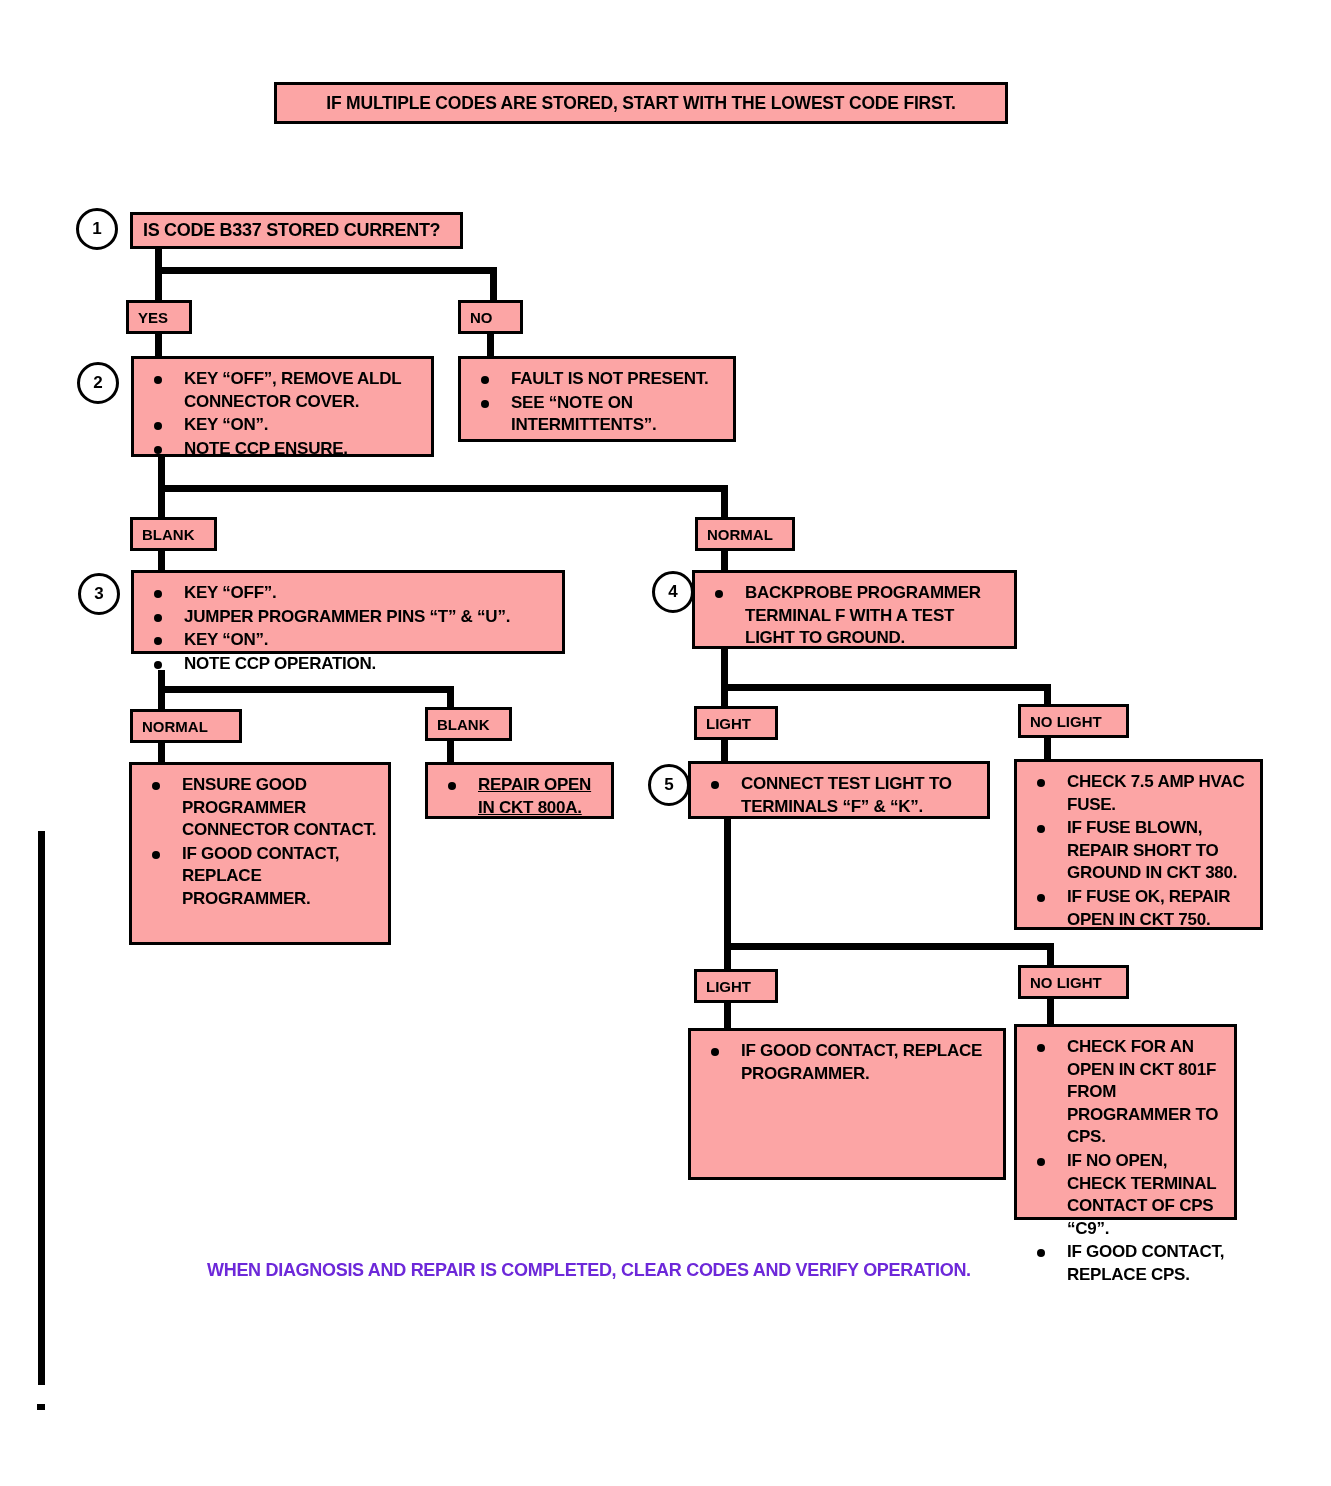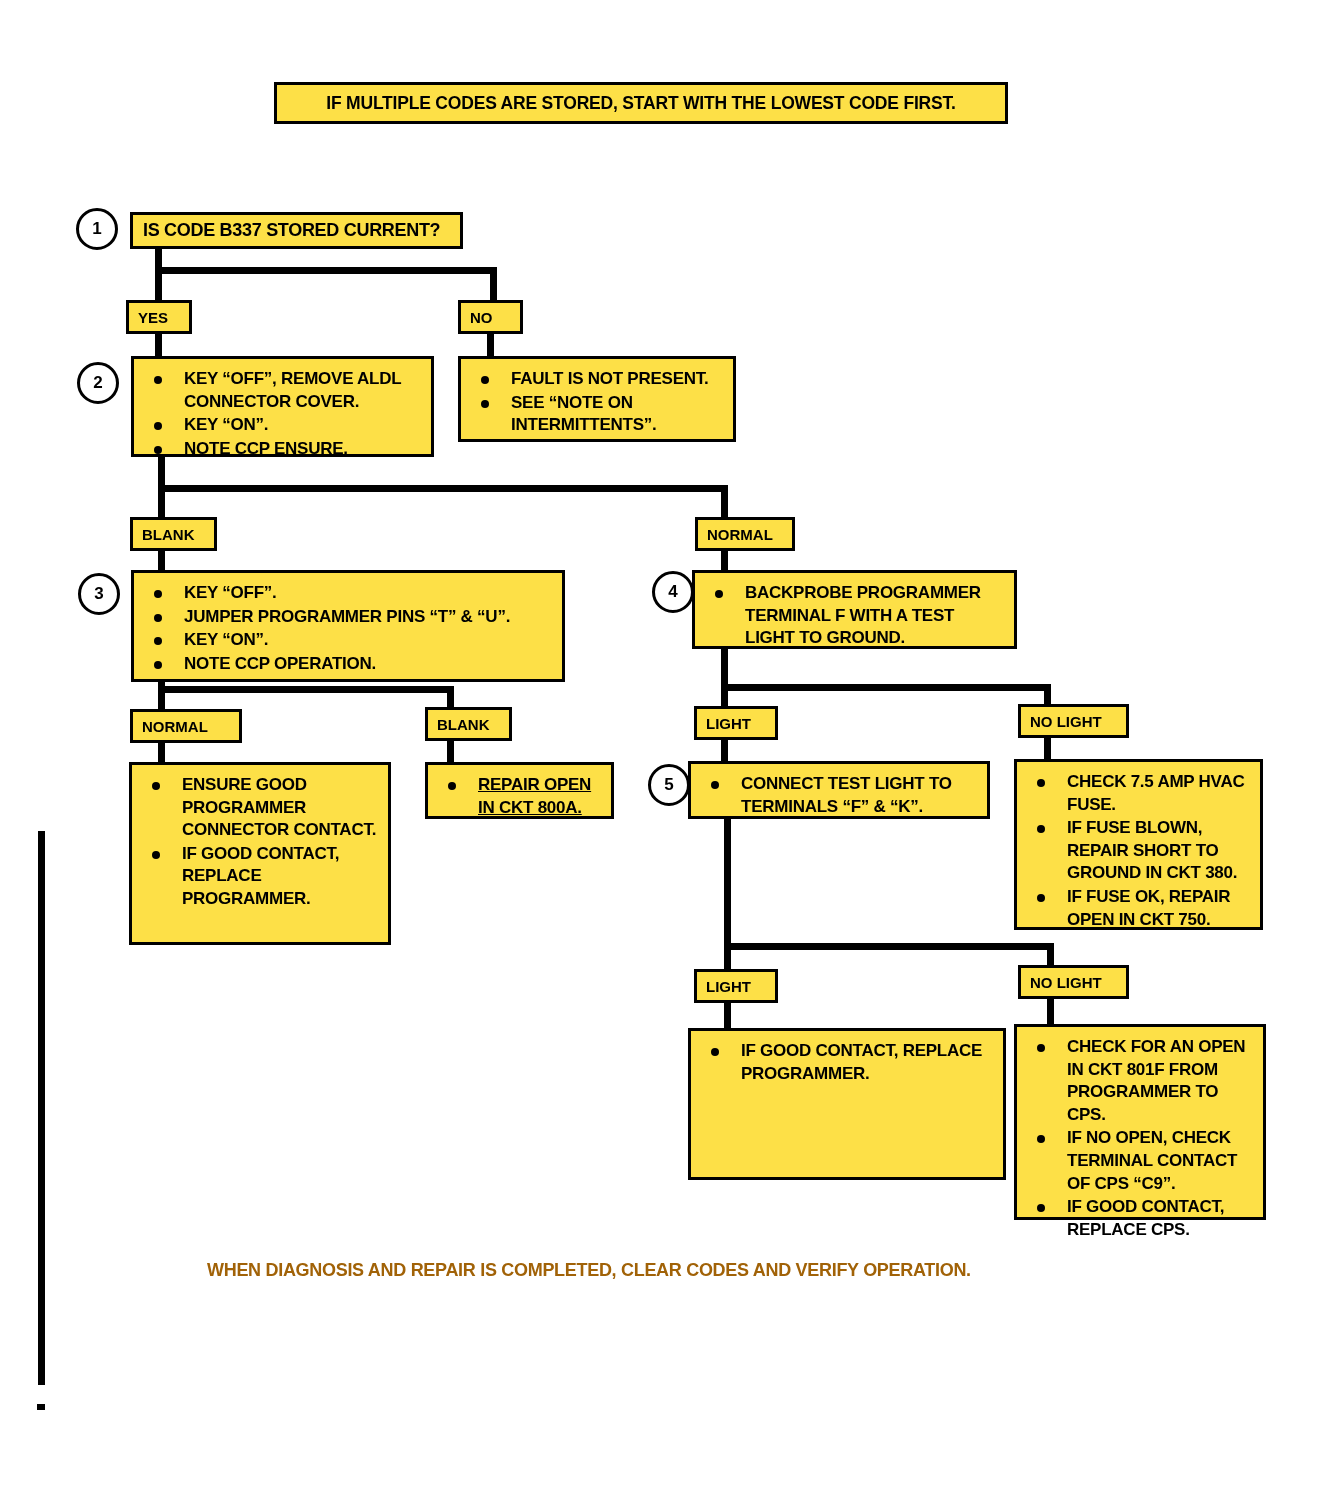--- a/index.html
+++ b/index.html
@@ -12,21 +12,21 @@
     width: 1331px;
     height: 1486px;
     background: #ffffff;
     font-family: "Liberation Sans", sans-serif;
     overflow: hidden;
   }
   .box {
     position: absolute;
     box-sizing: border-box;
     border: 3px solid #000;
-    background: #fde047;
+    background: #fca5a5;
     color: #000;
     font-weight: bold;
     letter-spacing: -0.2px;
     z-index: 5;
   }
   .hdr-box {
     font-size: 17.5px;
     display: flex;
     align-items: center;
     justify-content: center;
@@ -89,21 +89,21 @@
   .ln {
     position: absolute;
     background: #000;
     z-index: 1;
   }
   .footer-text {
     position: absolute;
     font-weight: bold;
     font-size: 18px;
     letter-spacing: -0.3px;
-    color: #a16207;
+    color: #6d28d9;
     white-space: nowrap;
   }
   .side-rule {
     position: absolute;
     background: #000;
   }
 </style>
 </head>
 <body>
 
@@ -164,21 +164,21 @@
   <div class="box lbl-box" style="left:695px; top:517px; width:100px; height:34px;">
     <span>NORMAL</span>
   </div>
 
   <div class="ln" style="left:158px; top:551px; width:7px; height:21px;"></div>
   <div class="ln" style="left:721px; top:551px; width:7px; height:21px;"></div>
 
   <div class="circle" style="left:78px; top:573px; width:42px; height:42px;">
     <span>3</span>
   </div>
-  <div class="box list-box" style="left:131px; top:570px; width:434px; height:112px;">
+  <div class="box list-box" style="left:131px; top:570px; width:434px; height:84px;">
     <ul>
       <li>KEY “OFF”.</li>
       <li>JUMPER PROGRAMMER PINS “T” &amp; “U”.</li>
       <li>KEY “ON”.</li>
       <li>NOTE CCP OPERATION.</li>
     </ul>
   </div>
 
   <div class="circle" style="left:652px; top:571px; width:42px; height:42px;">
     <span>4</span>
@@ -263,21 +263,21 @@
 
   <div class="ln" style="left:724px; top:1003px; width:7px; height:26px;"></div>
   <div class="ln" style="left:1047px; top:999px; width:7px; height:26px;"></div>
 
   <div class="box list-box" style="left:688px; top:1028px; width:318px; height:152px;">
     <ul>
       <li>IF GOOD CONTACT, REPLACE PROGRAMMER.</li>
     </ul>
   </div>
 
-  <div class="box list-box" style="left:1014px; top:1024px; width:252px; height:196px;">
+  <div class="box list-box" style="left:1014px; top:1024px; width:223px; height:196px;">
     <ul>
       <li>CHECK FOR AN OPEN IN CKT 801F FROM PROGRAMMER TO CPS.</li>
       <li>IF NO OPEN, CHECK TERMINAL CONTACT OF CPS “C9”.</li>
       <li>IF GOOD CONTACT, REPLACE CPS.</li>
     </ul>
   </div>
 
   <div class="footer-text" style="left:207px; top:1260px;">WHEN DIAGNOSIS AND REPAIR IS COMPLETED, CLEAR CODES AND VERIFY OPERATION.</div>
 
   <div class="side-rule" style="left:38px; top:831px; width:7px; height:554px;"></div>

